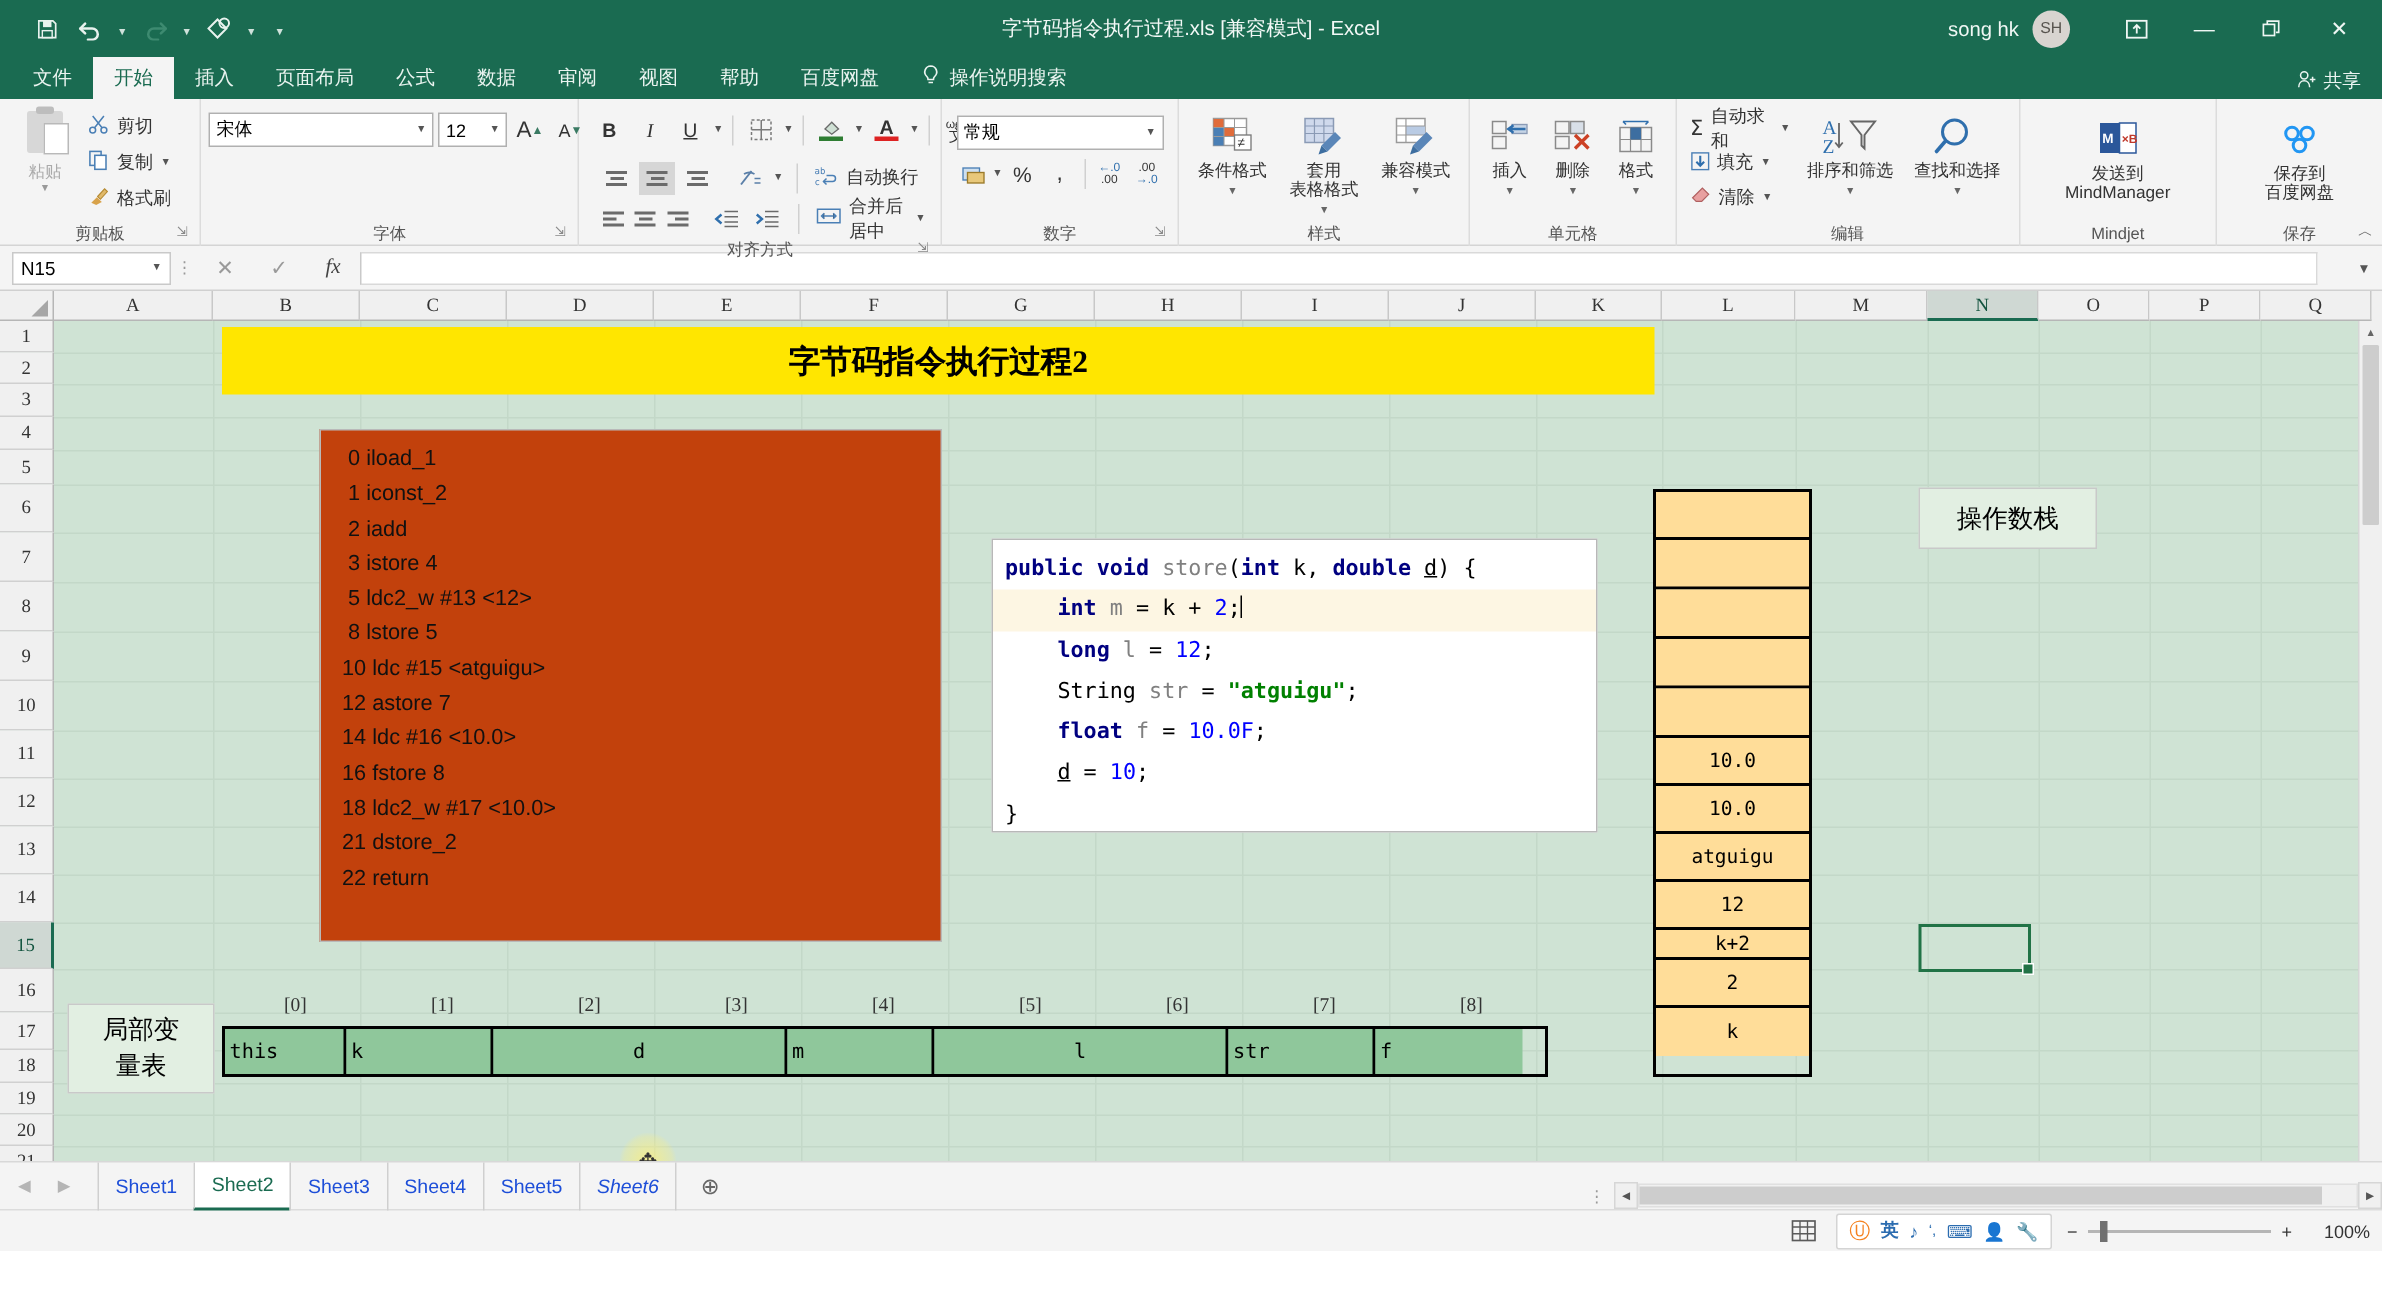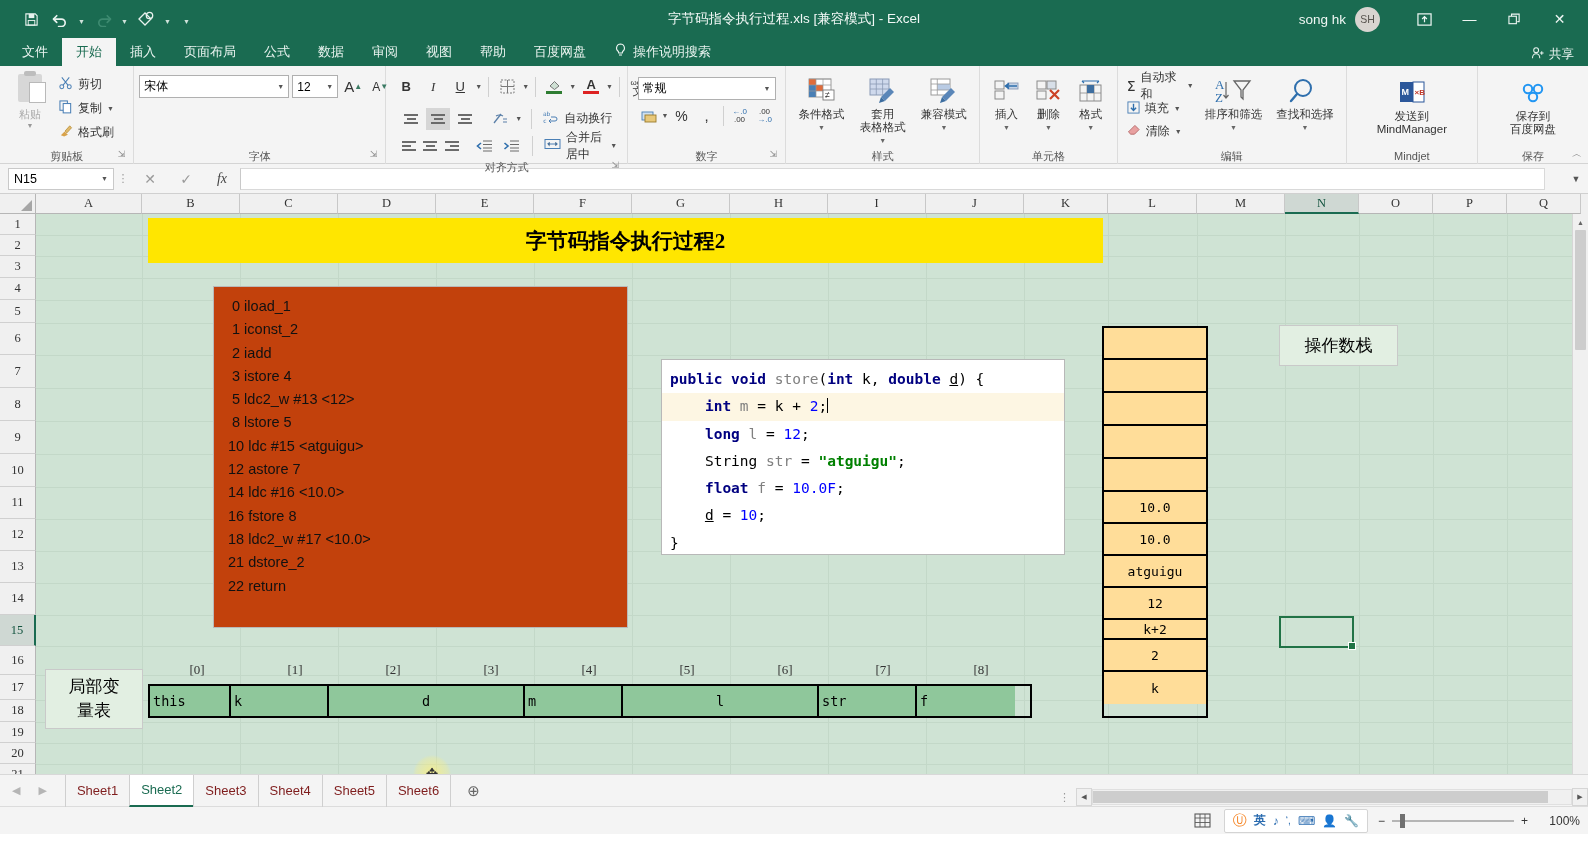--- a/index.html
+++ b/index.html
@@ -280,24 +280,24 @@
   .vs-thumb { position: absolute; top: 16px; left: 2px; right: 2px; height: 120px; background: #cdcdcd; border-radius: 1px;}
 
   
   .sheetbar {
     height: 32px; background: #f4f4f4; display: flex; align-items: center;
     border-top: 1px solid #d8d8d8; position: relative;
   }
   .nav-arrows { display: flex; padding-left: 12px; gap: 18px; color: #b5b5b5; font-size: 11px; }
   .stabs { display: flex; align-items: stretch; margin-left: 18px; height: 32px; }
   .stab {
-    padding: 0 11px; font-size: 13px; color: #7f1d1d; display: flex; align-items: center;
+    padding: 0 11px; font-size: 13px; color: #1d4ed8; display: flex; align-items: center;
     border-left: 1px solid #cfcfcf; height: 32px;
   }
-  .stab:last-of-type { border-right: 1px solid #cfcfcf; }
+  .stab:last-of-type { border-right: 1px solid #cfcfcf; font-style: italic; }
   .stab.active { background: #fff; color: #1a6b51; border-bottom: 2px solid #1a6b51; font-weight: normal; }
   .addsheet { margin-left: 16px; font-size: 15px; color: #666; }
   .hscroll-area { position: absolute; right: 0; bottom: 0; display: flex; align-items: center; }
   .hs-dots { color:#999; font-size:11px; padding:0 6px;}
   .hs-arrow { width:16px; height:18px; border:1px solid #d6d6d6; background:#f0f0f0; display:flex;align-items:center;justify-content:center;font-size:7px;color:#555;}
   .hs-track { width: 480px; height: 16px; background: #f0f0f0; border:1px solid #e0e0e0; position:relative; }
   .hs-thumb { position:absolute; left:0; top:1px; bottom:1px; width:455px; background:#cdcdcd; }
 
   
   .statusbar {

